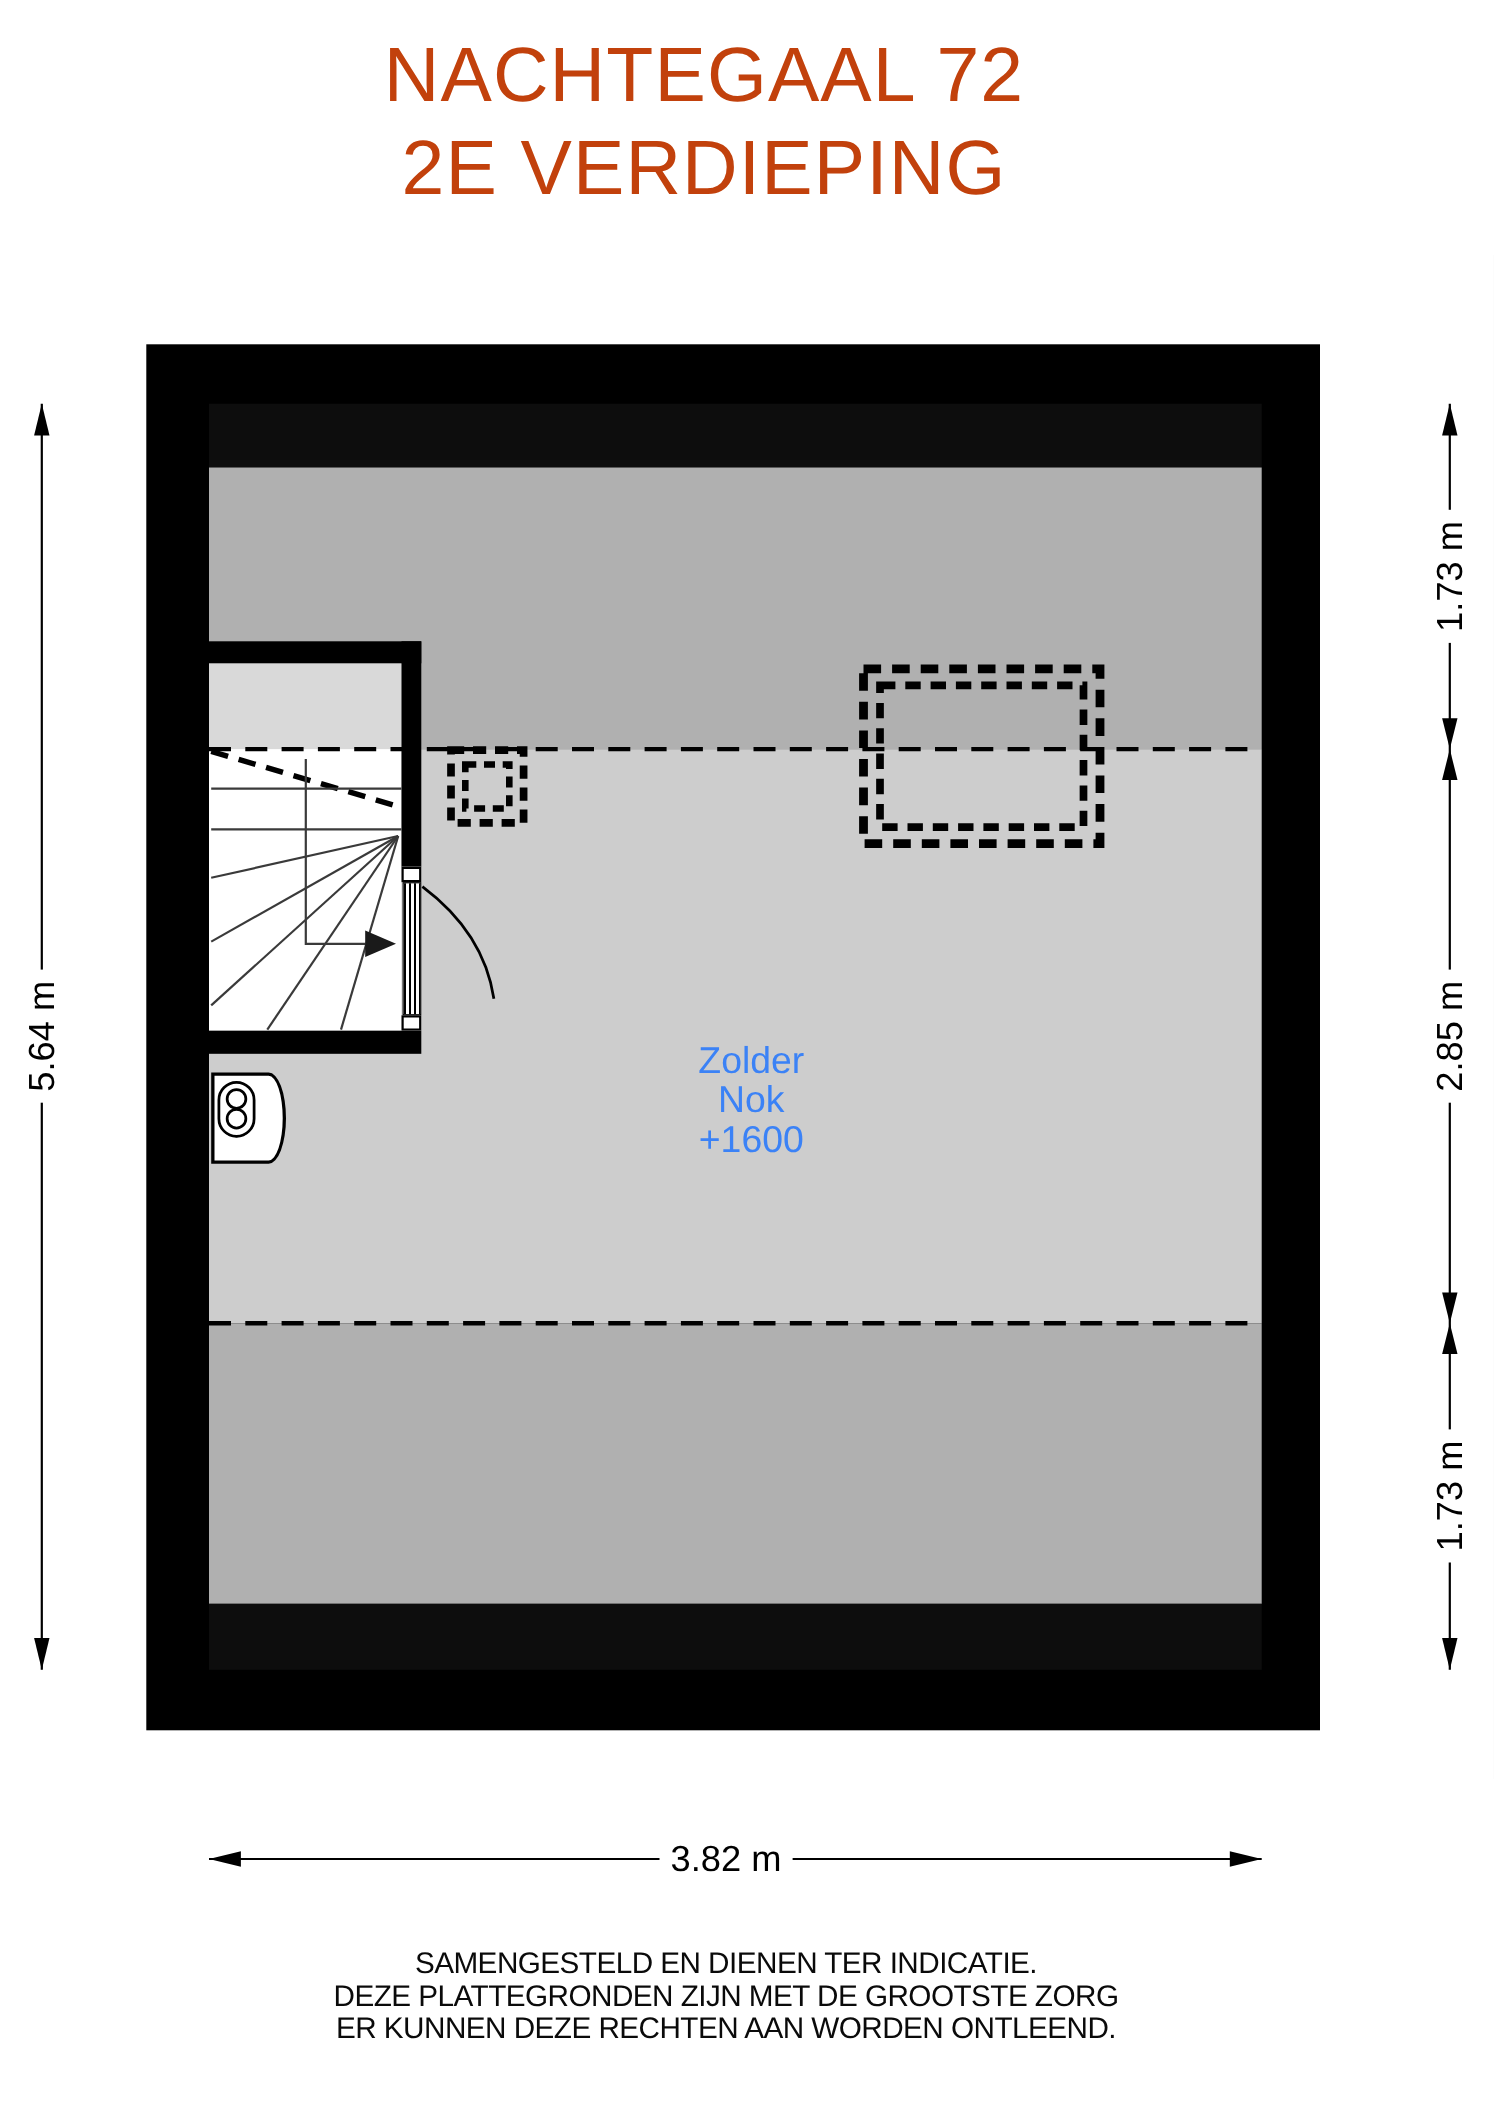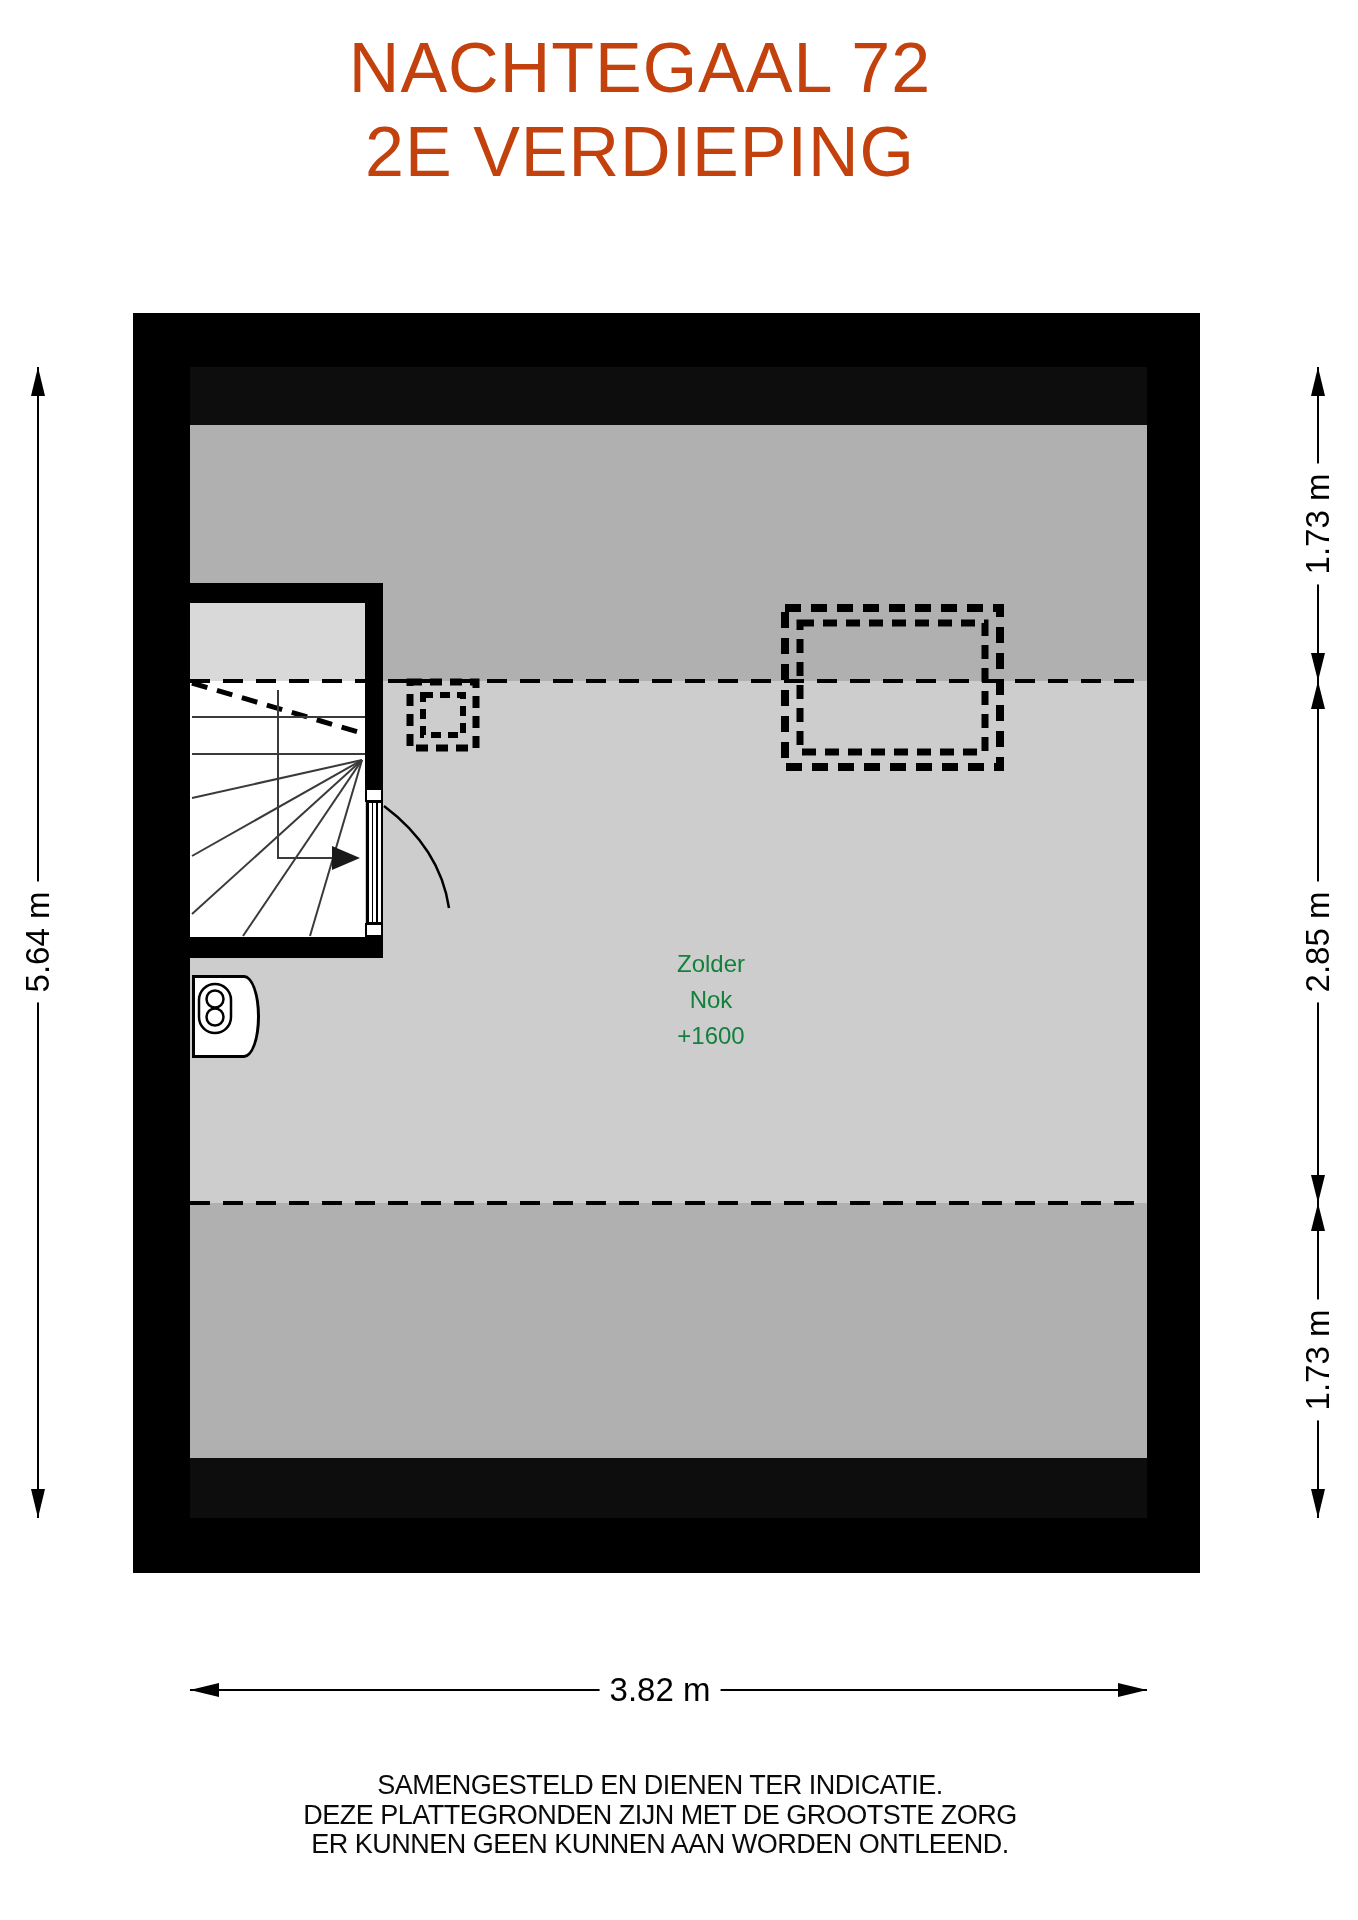--- a/index.html
+++ b/index.html
@@ -6,22 +6,22 @@
   #canvas{
     position:relative;width:1358px;height:1920px;background:#ffffff;
     font-family:"Liberation Sans", sans-serif;color:#000;overflow:hidden;
   }
   .abs{position:absolute;}
   .title{
     left:0;top:26px;width:1280px;text-align:center;
     font-size:70px;line-height:84px;letter-spacing:1px;color:#c2410c;
   }
   .room-label{
-    left:611px;top:946px;width:200px;text-align:center;
-    font-size:24px;line-height:36px;color:#15803d;
+    left:583px;top:946px;width:200px;text-align:center;
+    font-size:34px;line-height:36px;color:#3b82f6;
   }
   .dim-label{
     font-size:33px;white-space:nowrap;background:#ffffff;padding:2px 10px;color:#000;
   }
   .dim-v{transform:translate(-50%,-50%) rotate(-90deg);}
   .dim-h{transform:translate(-50%,-50%);}
   .footer{
     left:0;top:1771px;width:1320px;text-align:center;
     font-size:27px;line-height:29.5px;letter-spacing:-0.5px;color:#0a0a0a;
   }
@@ -141,16 +141,16 @@
 
   <div class="abs dim-label dim-v" style="left:38px;top:942px;">5.64 m</div>
   <div class="abs dim-label dim-v" style="left:1318px;top:524px;">1.73 m</div>
   <div class="abs dim-label dim-v" style="left:1318px;top:942px;">2.85 m</div>
   <div class="abs dim-label dim-v" style="left:1318px;top:1360px;">1.73 m</div>
   <div class="abs dim-label dim-h" style="left:660px;top:1690px;">3.82 m</div>
 
   <div class="abs footer">
     <div>SAMENGESTELD EN DIENEN TER INDICATIE.</div>
     <div>DEZE PLATTEGRONDEN ZIJN MET DE GROOTSTE ZORG</div>
-    <div>ER KUNNEN GEEN KUNNEN AAN WORDEN ONTLEEND.</div>
+    <div>ER KUNNEN DEZE RECHTEN AAN WORDEN ONTLEEND.</div>
   </div>
 
 </div>
 
 </body></html>

